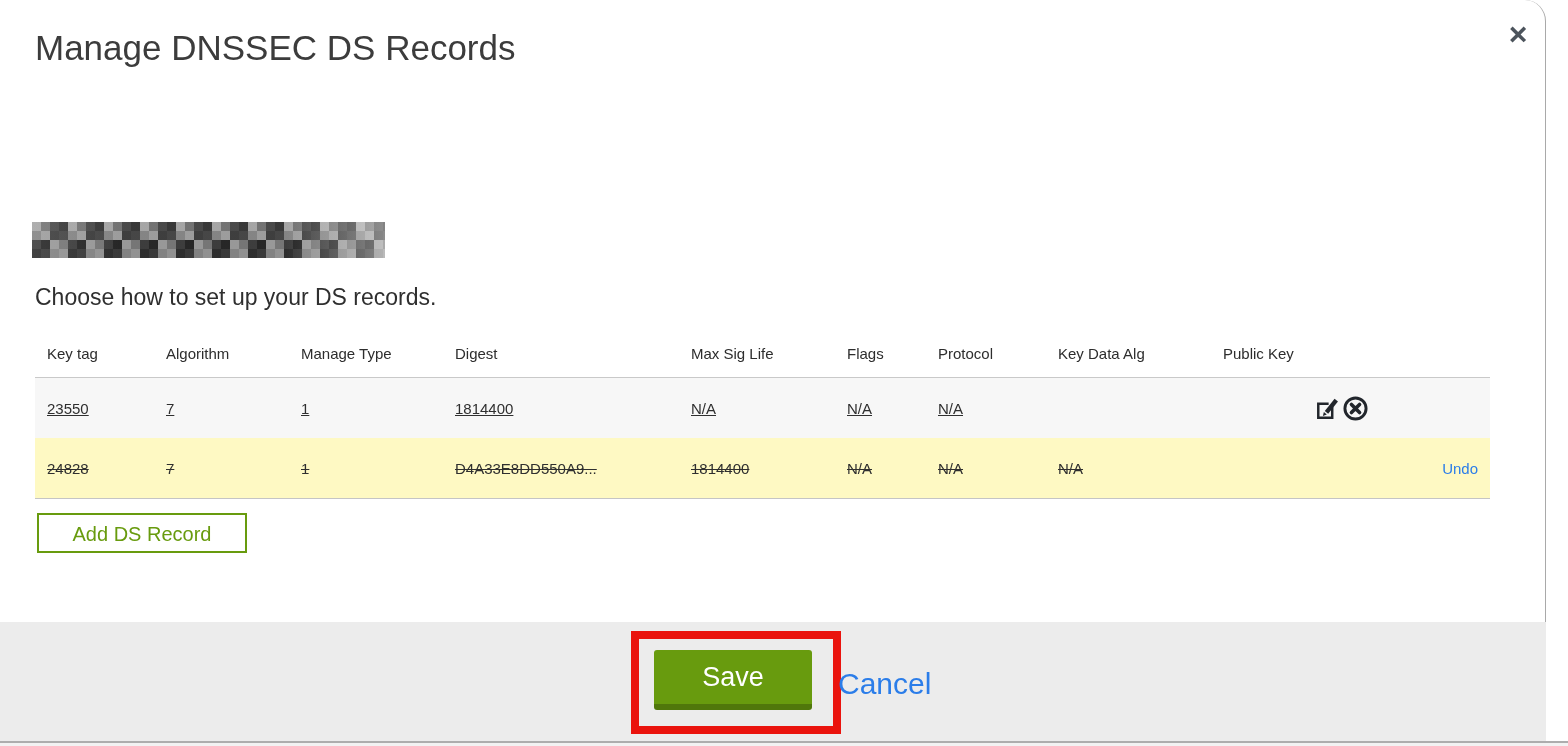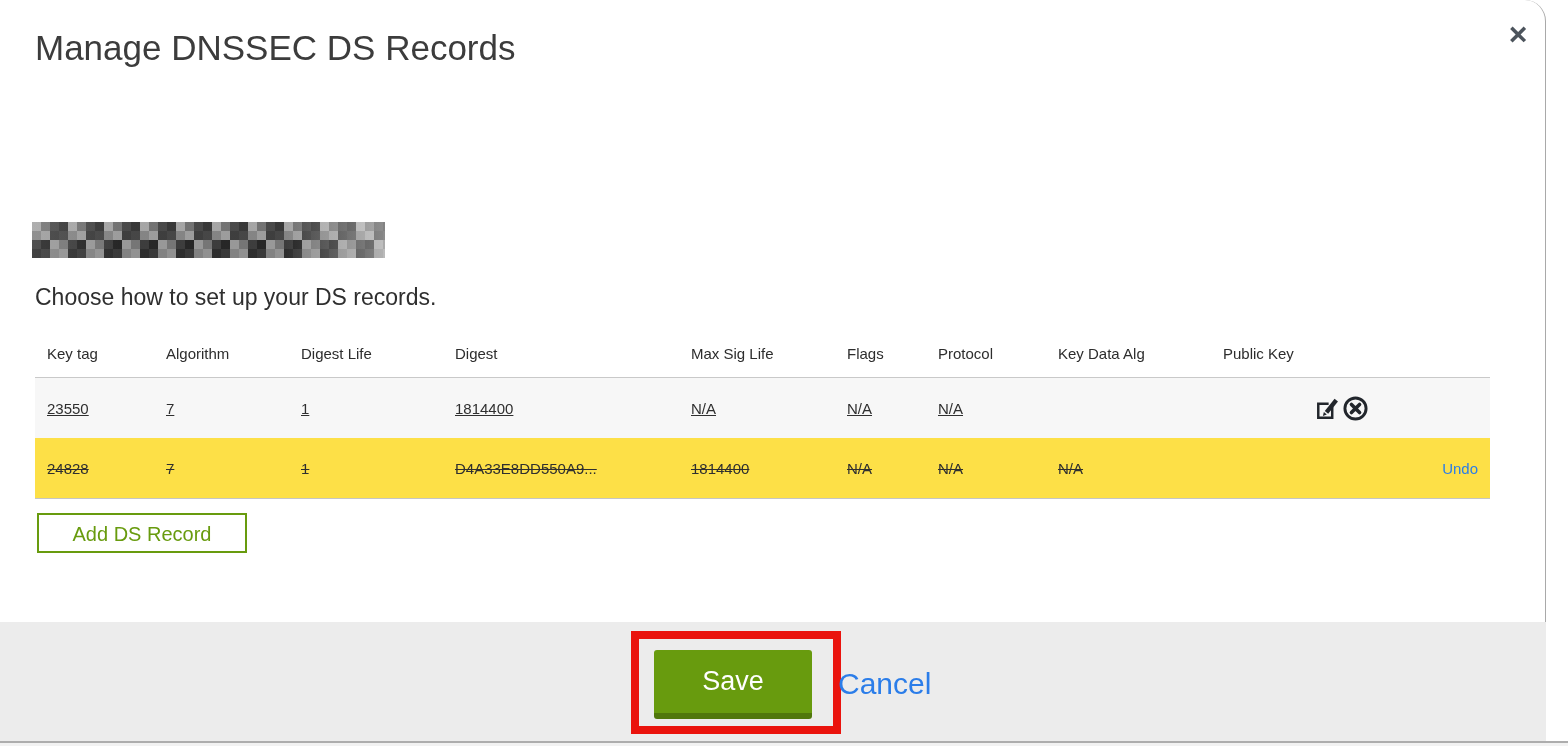--- a/index.html
+++ b/index.html
@@ -34,21 +34,21 @@
   .ds-table{position:absolute;left:35px;top:330px;width:1455px;font-size:15px;}
   .trow{
     display:grid;
     grid-template-columns:119px 135px 154px 236px 156px 91px 120px 165px 165px 1fr;
     align-items:center;
   }
   .trow > div{padding-left:12px;white-space:nowrap;overflow:hidden;}
   .thead{height:47px;color:#2d2d2d;}
   .tdata{height:60px;}
   .row-active{background:#f7f7f7;border-top:1px solid #c9c9c9;text-decoration:underline;}
-  .row-deleted{background:#fde047;border-bottom:1px solid #c5c5c5;}
+  .row-deleted{background:#fef9c3;border-bottom:1px solid #c5c5c5;}
   .row-deleted .struck{text-decoration:line-through;}
   .actions-cell{
     display:flex;justify-content:flex-end;align-items:center;
     padding-right:7px !important;gap:1px;
   }
   .icon-btn{width:27px;height:27px;display:inline-block;cursor:pointer;}
   .undo-cell{text-align:right;padding-right:12px !important;}
   .link{color:#2b7de9;cursor:pointer;text-decoration:none;}
   .add-btn{
     position:absolute;left:37px;top:513px;width:210px;height:40px;
@@ -57,21 +57,21 @@
     text-align:center;line-height:36px;box-sizing:border-box;cursor:pointer;
   }
   .footer{
     position:absolute;left:0;top:622px;width:1546px;height:119px;background:#ececec;
   }
   .annotation-rect{
     position:absolute;left:631px;top:631px;width:210px;height:103px;
     border:8px solid #ea130d;box-sizing:border-box;pointer-events:none;
   }
   .save-btn{
-    position:absolute;left:654px;top:650px;width:158px;height:69px;
+    position:absolute;left:654px;top:650px;width:158px;height:60px;
     background:#689b0e;border:none;border-bottom:6px solid #50770b;border-radius:3px;
     color:#ffffff;font-size:27px;font-family:"Liberation Sans",sans-serif;
     text-align:center;cursor:pointer;box-sizing:border-box;
   }
   .cancel-link{
     position:absolute;left:838px;top:667px;font-size:30px;color:#2b7de9;cursor:pointer;
   }
   .window-bottom-line{
     position:absolute;left:0;top:741px;width:1568px;height:2px;background:#adadad;
   }
@@ -92,21 +92,21 @@
 
     <div class="domain-redacted"></div>
 
     <div class="instruction">Choose how to set up your DS records.</div>
 
     <div class="ds-table">
 
       <div class="trow thead">
         <div>Key tag</div>
         <div>Algorithm</div>
-        <div>Digest Life</div>
+        <div>Manage Type</div>
         <div>Digest</div>
         <div>Max Sig Life</div>
         <div>Flags</div>
         <div>Protocol</div>
         <div>Key Data Alg</div>
         <div>Public Key</div>
         <div></div>
       </div>
 
       <div class="trow tdata row-active">

